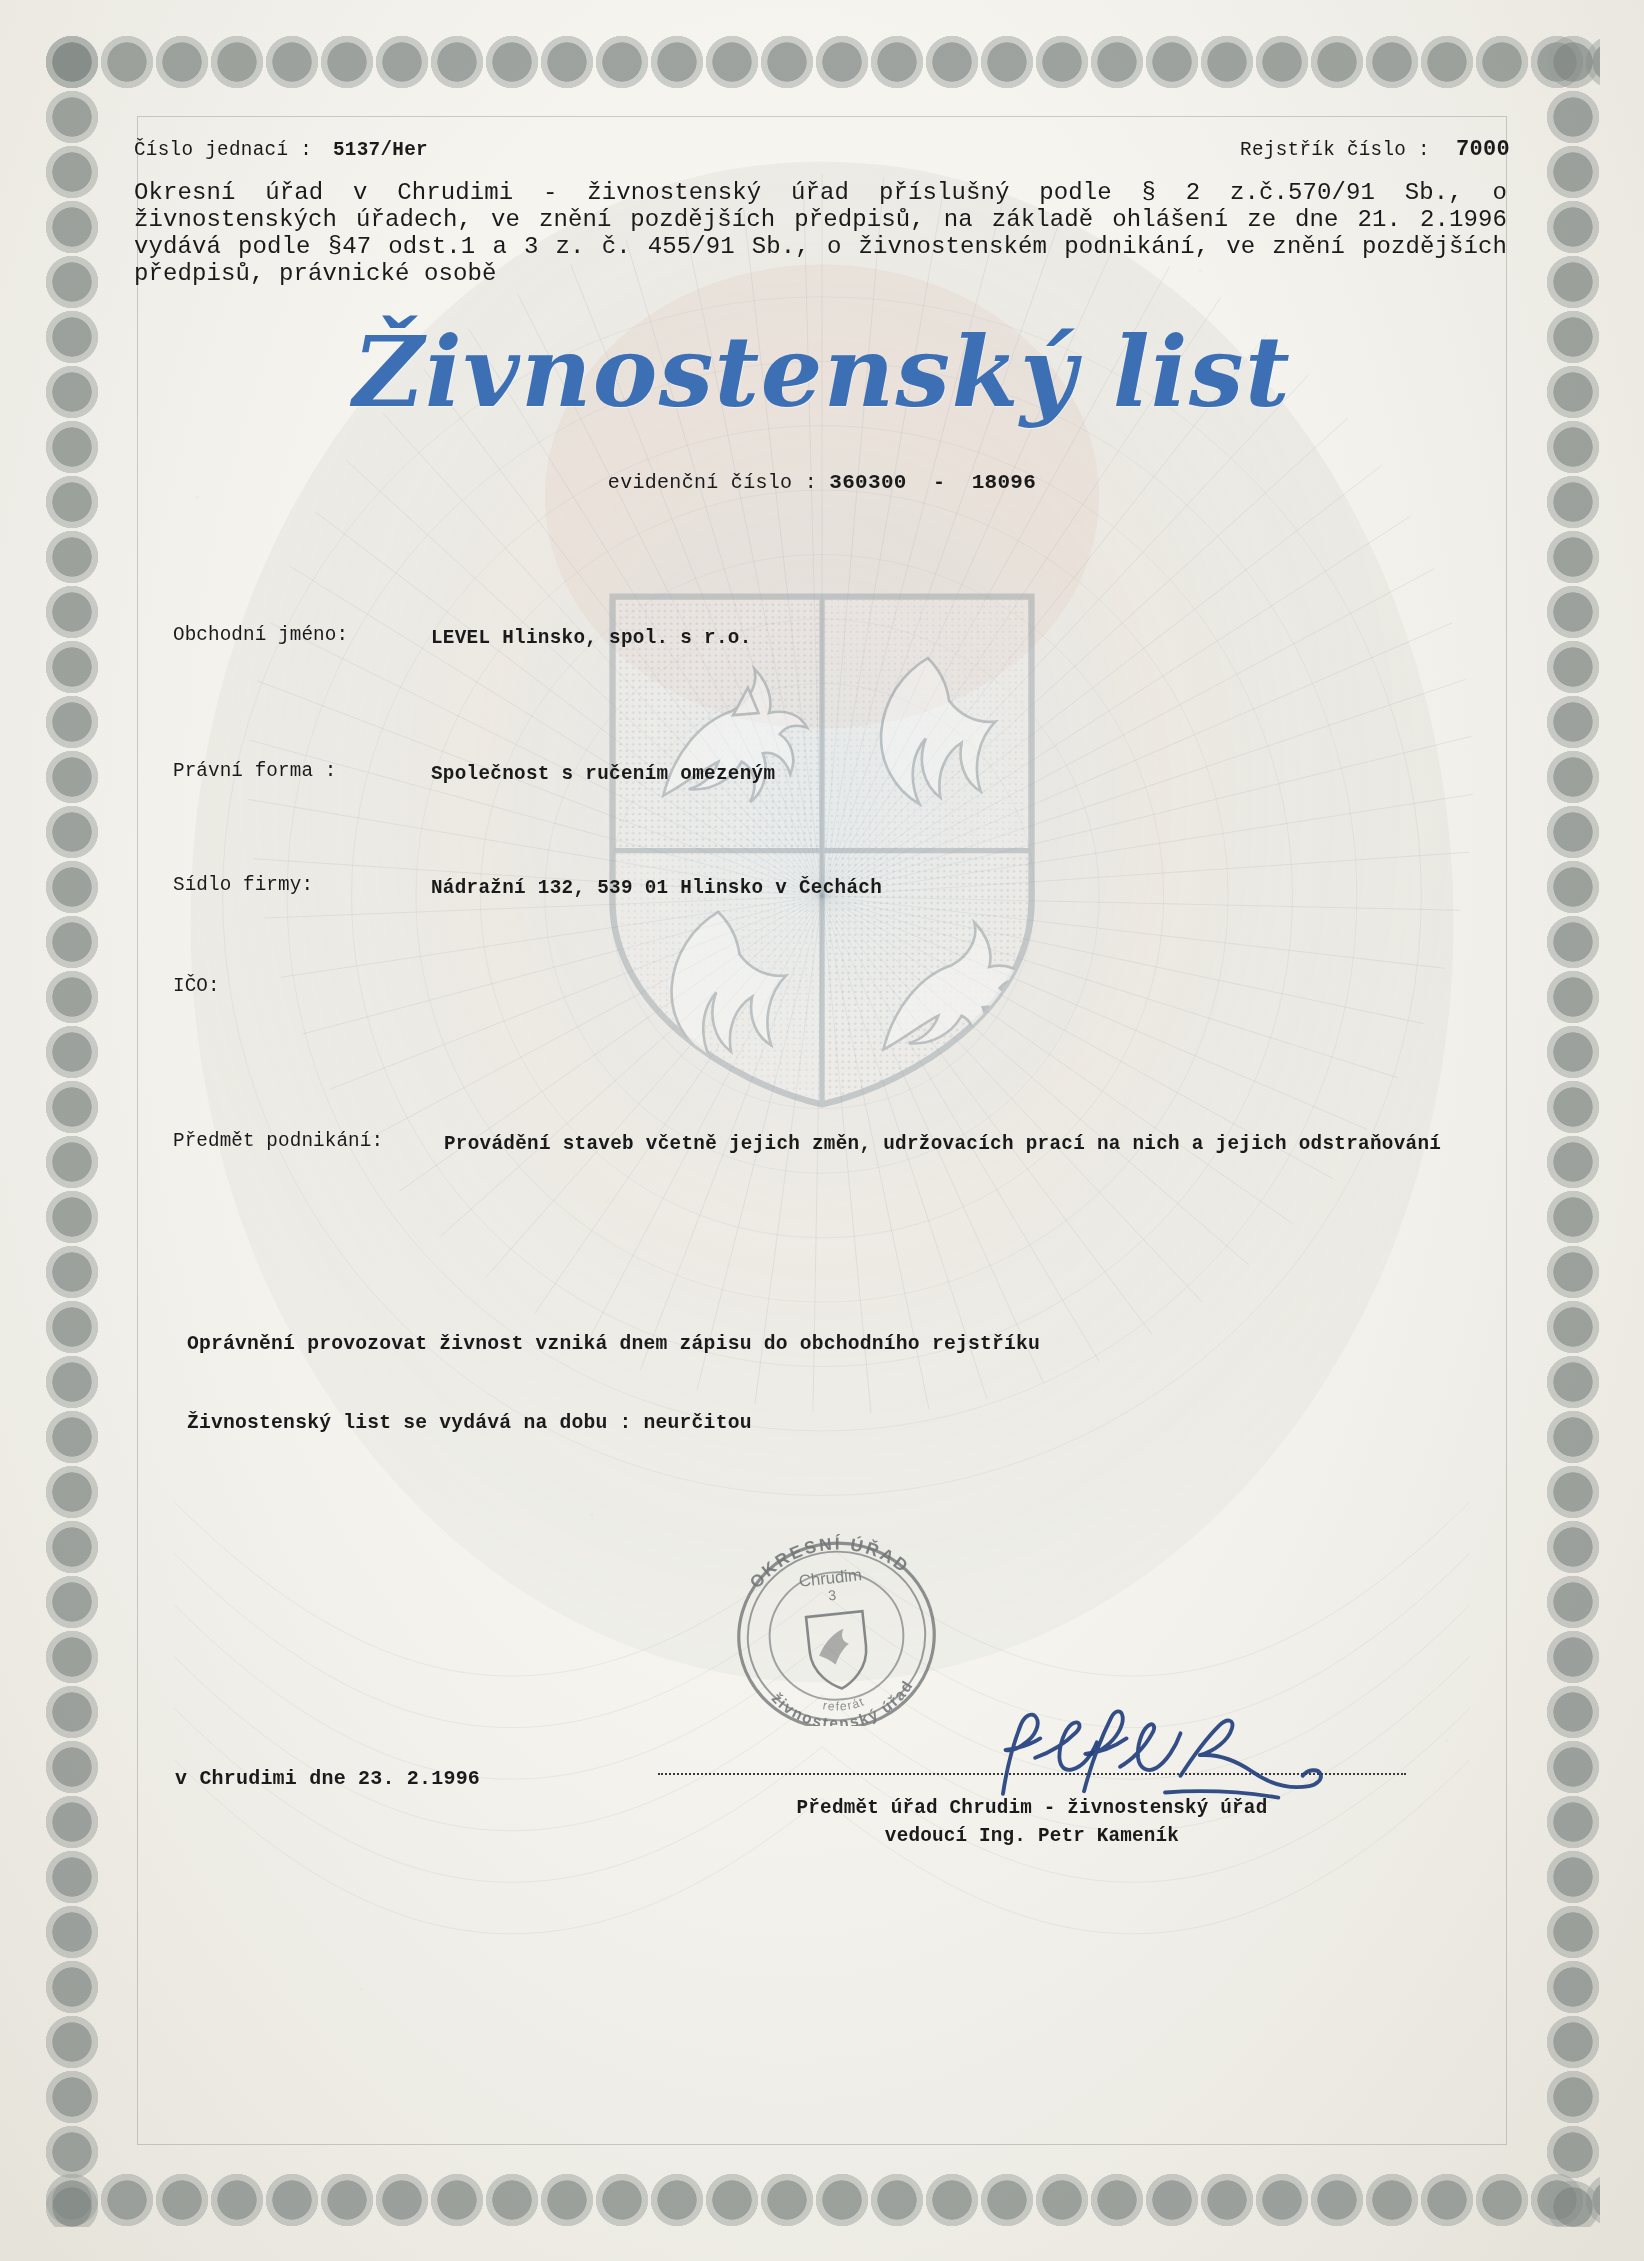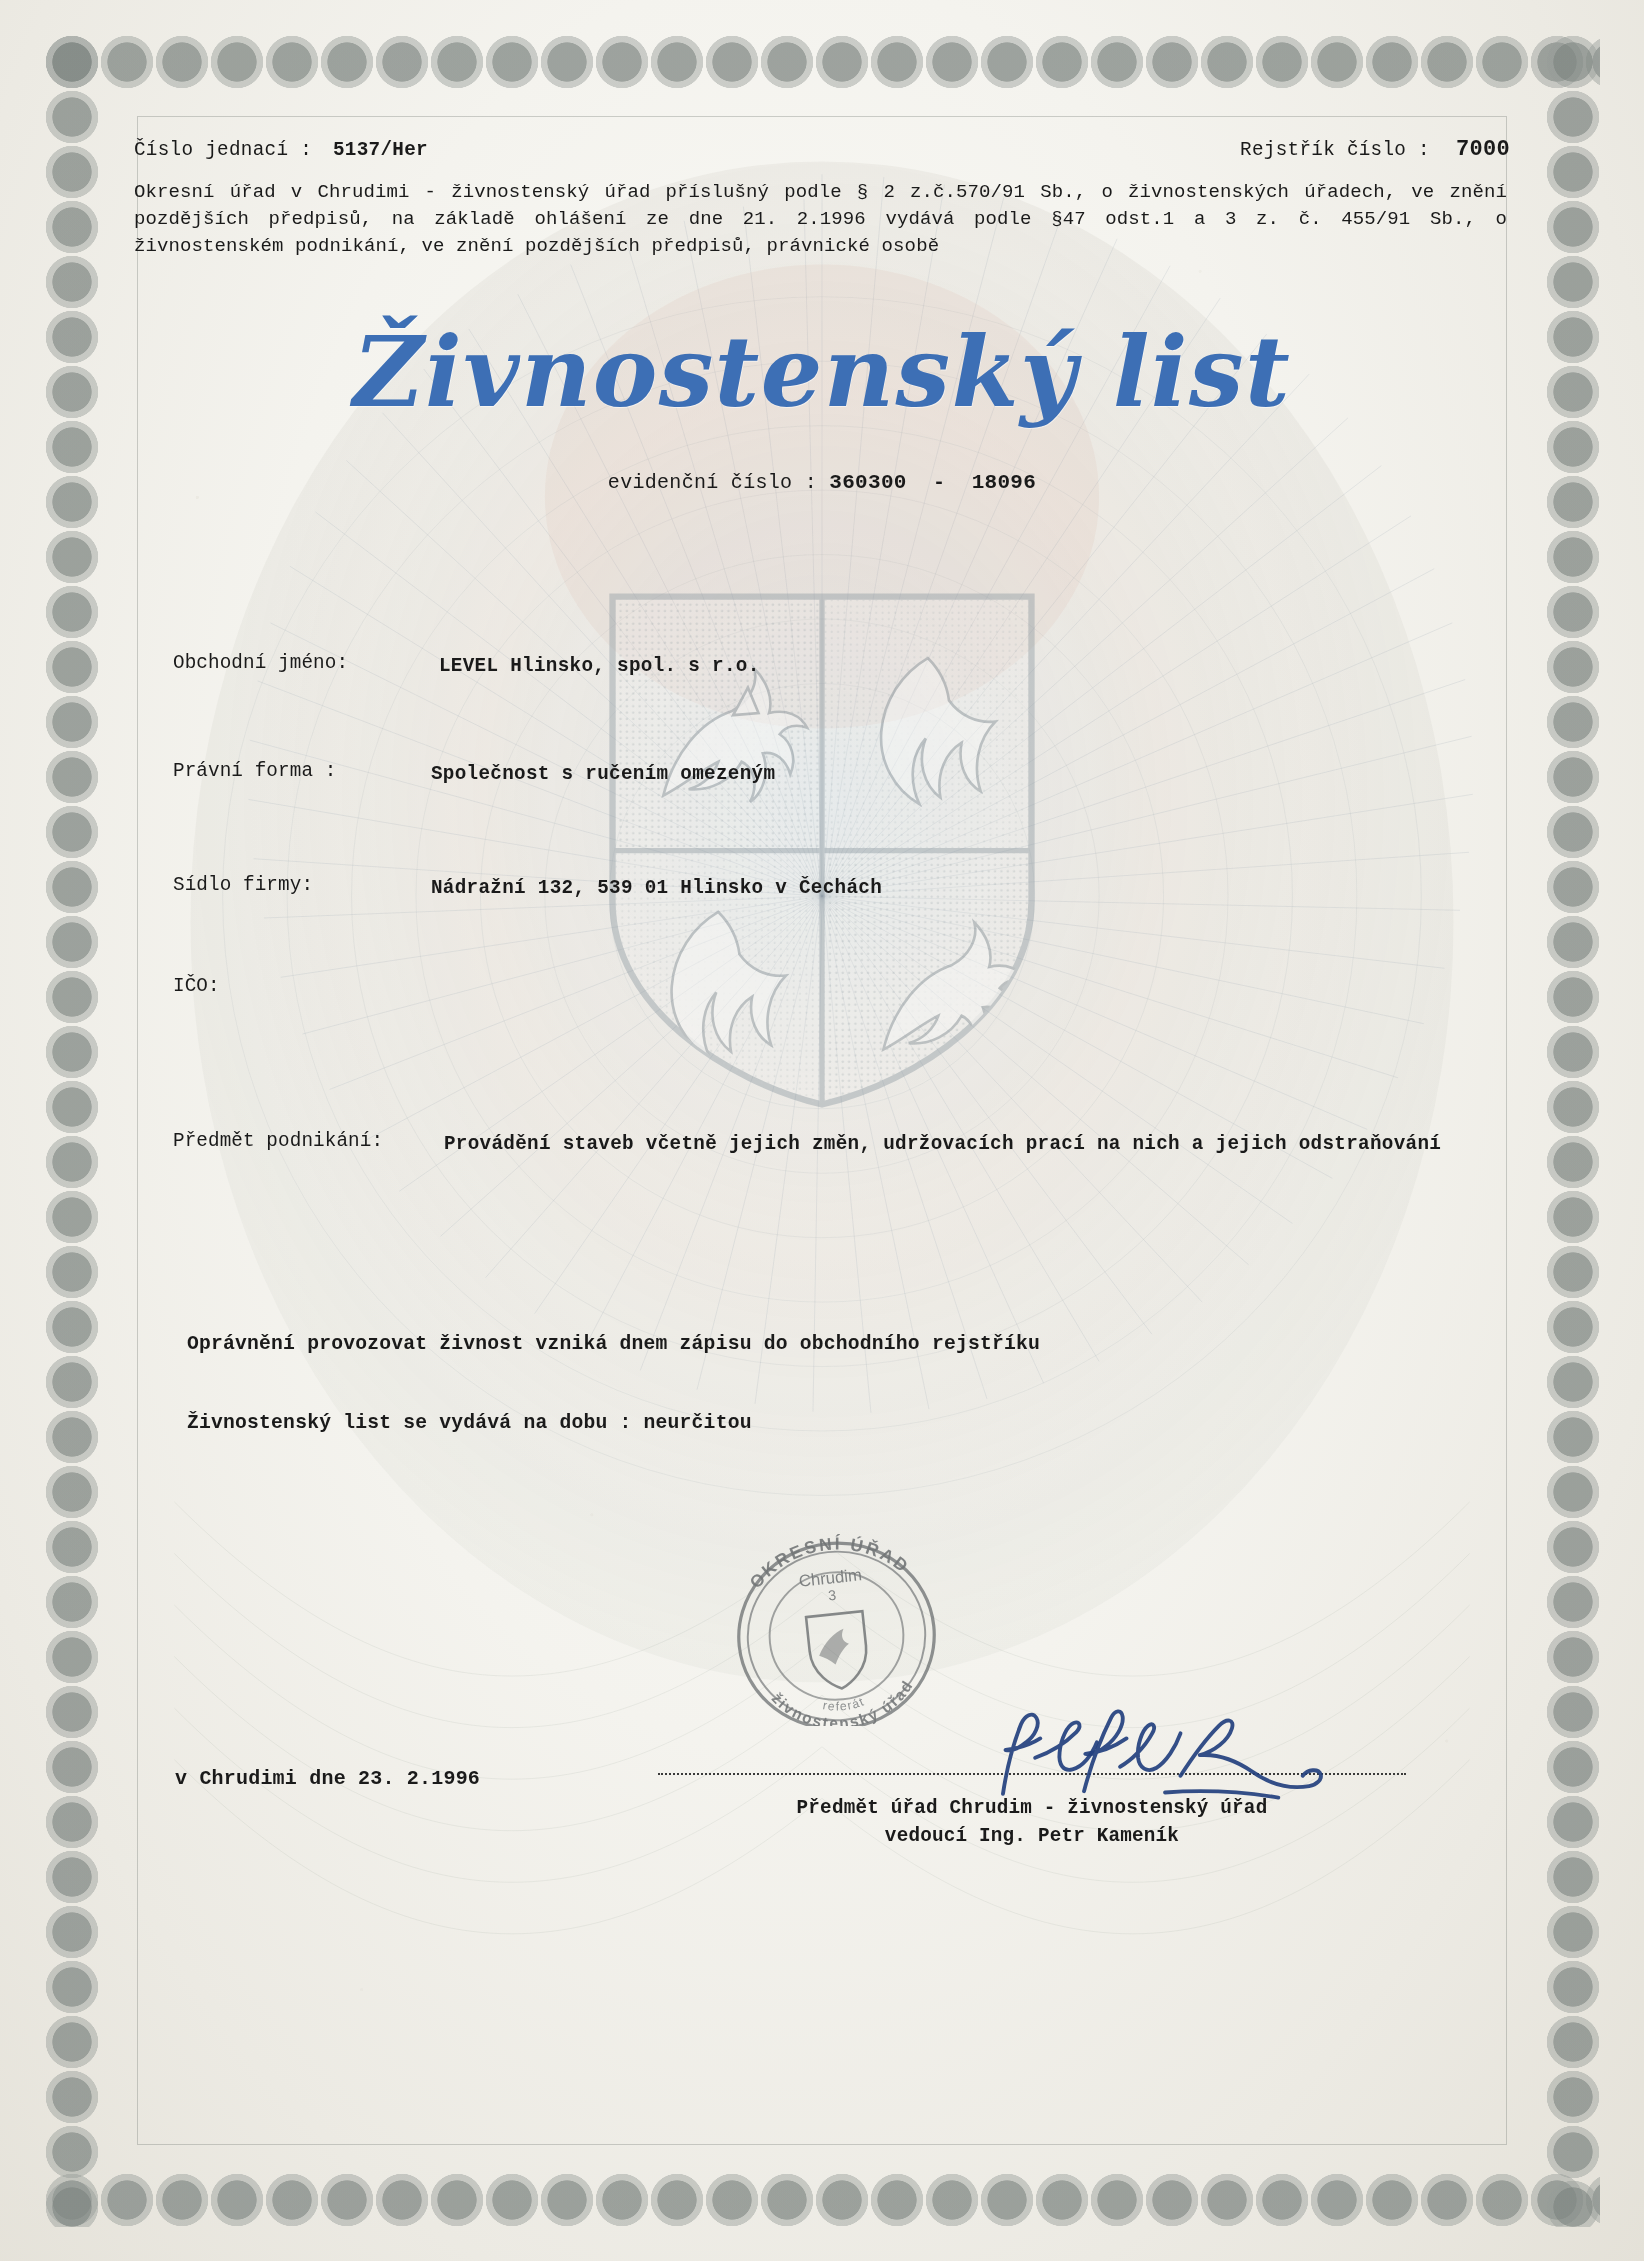--- a/index.html
+++ b/index.html
@@ -103,21 +103,21 @@
   .hdr-label { font-weight: 400; }
   .hdr-value { font-weight: 700; margin-left: 9px; }
   .hdr-right { display: flex; align-items: baseline; }
   .hdr-right .hdr-value { font-size: 22px; margin-left: 26px; }
 
   #preamble {
     position: absolute;
     top: 179px;
     left: 134px;
     width: 1373px;
-    font-size: 19px;
+    font-size: 24px;
     line-height: 27px;
     text-align: justify;
     text-justify: inter-word;
     letter-spacing: 0.1px;
   }
 
   #doc-title {
     position: absolute;
     top: 315px;
     left: 0; right: 0;
@@ -166,21 +166,21 @@
   .field-label {
     width: 258px;
     flex: 0 0 258px;
     letter-spacing: 0.1px;
   }
   .field-value {
     font-weight: 700;
     letter-spacing: 0.3px;
     line-height: 28px;
   }
-  #field-obchodni-jmeno { top: 652px; gap: 8px; }
+  #field-obchodni-jmeno { top: 624px; }
   #field-pravni-forma   { top: 760px; }
   #field-sidlo-firmy    { top: 874px; }
   #field-ico            { top: 975px; }
   #field-predmet        { top: 1130px; }
   #field-predmet .field-label { width: 271px; flex: 0 0 271px; }
 
   .statement {
     position: absolute;
     left: 187px;
     font-size: 19.7px;

